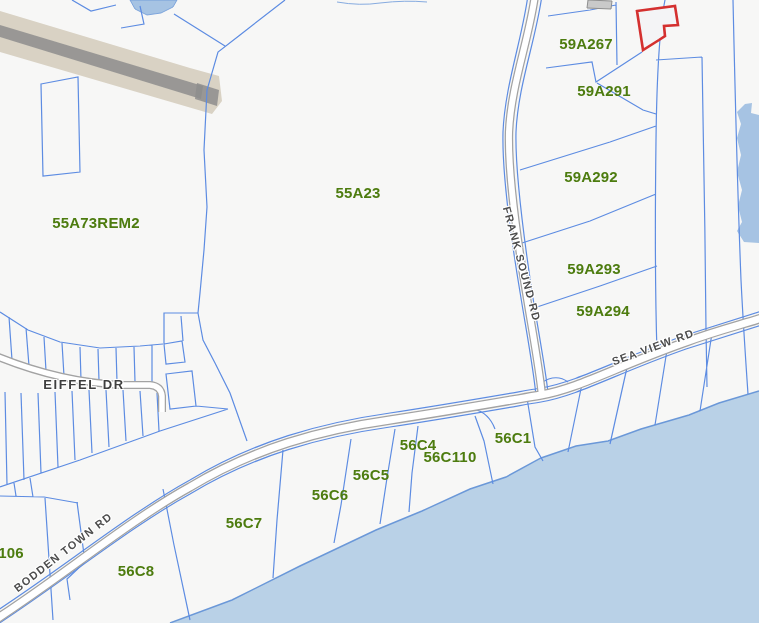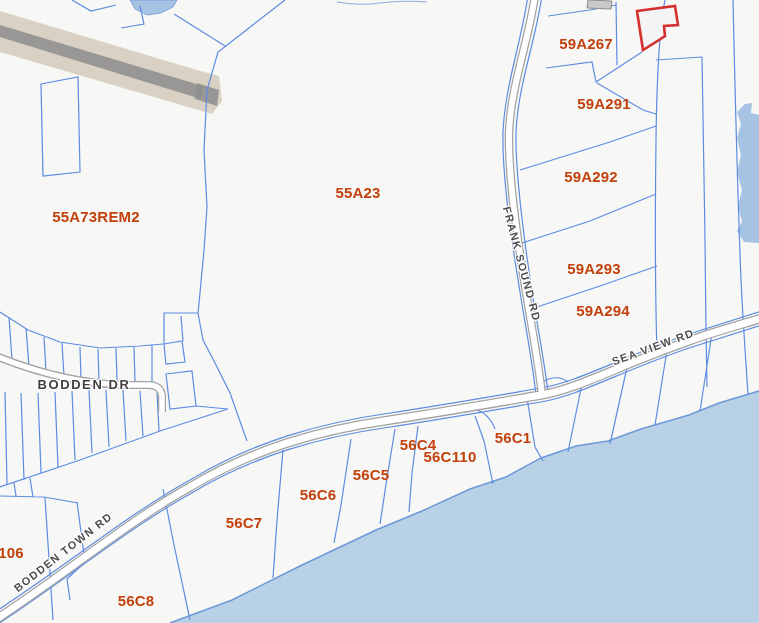--- a/index.html
+++ b/index.html
@@ -1,19 +1,19 @@
 <!DOCTYPE html>
 <html><head>
 <meta charset="utf-8">
 <style>
   html,body{margin:0;padding:0;background:#e8e8e8;font-family:"Liberation Sans",sans-serif;}
   #stage{position:relative;width:759px;height:623px;overflow:hidden;background:#f7f7f6;cursor:grab;}
   #stage svg{position:absolute;left:0;top:0;}
   .plabel{position:absolute;transform:translate(-50%,-50%);font-weight:bold;font-size:15px;
-          color:#c2410c;letter-spacing:.2px;white-space:nowrap;user-select:none;}
+          color:#4d7c0f;letter-spacing:.2px;white-space:nowrap;user-select:none;}
   .rlabel{position:absolute;transform-origin:center;font-weight:bold;font-size:11px;color:#4d4d4d;
           letter-spacing:1.3px;white-space:nowrap;user-select:none;
           text-shadow:0 0 2px #fff,0 0 2px #fff,1px 1px 0 #fff,-1px -1px 0 #fff,1px -1px 0 #fff,-1px 1px 0 #fff;}
   .rlabel.big{font-size:13px;letter-spacing:1.6px;color:#3f3f3f;}
 </style>
 </head>
 <body>
 
 <div id="stage">
   <svg width="759" height="623" viewBox="0 0 759 623">
@@ -84,33 +84,33 @@
       <path d="M -5,620 C 60,578 130,520 190,487 C 255,448 320,430 390,420 C 455,410 500,402 541,395 C 580,388 615,367 686,342 C 715,331 740,325 762,318" fill="none" stroke="#ffffff" stroke-width="7"></path>
       <path d="M 535,-5 C 529,40 511,85 509,132 C 508,172 516,232 526,292 C 533,335 540,372 542,396" fill="none" stroke="#ffffff" stroke-width="6"></path>
       <path d="M -4,356 C 40,374 80,383 122,385 L 150,385 Q 161,386 162,396 L 162,412" fill="none" stroke="#ffffff" stroke-width="5.5"></path>
     </g>
 
     <path d="M 588,0 L 612,1 L 611,9 L 587,8 Z" fill="#c9c9c9" stroke="#8e8e8e" stroke-width="1"></path>
 
     <path d="M 637,11 L 675,6 L 678,25 L 664,26 L 665,36 L 659,40 L 643,50 Z" fill="#f4f4f6" stroke="#d4302f" stroke-width="2.6" stroke-linejoin="miter"></path>
   </svg>
 
-  <div class="plabel" style="left:96px;top:216px">55A73REM2</div>
+  <div class="plabel" style="left:96px;top:222px">55A73REM2</div>
   <div class="plabel" style="left:358px;top:192px">55A23</div>
   <div class="plabel" style="left:586px;top:43px">59A267</div>
-  <div class="plabel" style="left:604px;top:103px">59A291</div>
+  <div class="plabel" style="left:604px;top:90px">59A291</div>
   <div class="plabel" style="left:591px;top:176px">59A292</div>
   <div class="plabel" style="left:594px;top:268px">59A293</div>
   <div class="plabel" style="left:603px;top:310px">59A294</div>
   <div class="plabel" style="left:450px;top:456px">56C110</div>
   <div class="plabel" style="left:513px;top:437px">56C1</div>
   <div class="plabel" style="left:418px;top:444px">56C4</div>
   <div class="plabel" style="left:371px;top:474px">56C5</div>
-  <div class="plabel" style="left:318px;top:494px">56C6</div>
+  <div class="plabel" style="left:330px;top:494px">56C6</div>
   <div class="plabel" style="left:244px;top:522px">56C7</div>
-  <div class="plabel" style="left:136px;top:600px">56C8</div>
+  <div class="plabel" style="left:136px;top:570px">56C8</div>
   <div class="plabel" style="left:11px;top:552px">106</div>
 
   <div class="rlabel" style="left:522px;top:264px;transform:translate(-50%,-50%) rotate(75deg)">FRANK SOUND RD</div>
   <div class="rlabel" style="left:653px;top:347px;transform:translate(-50%,-50%) rotate(-20deg)">SEA VIEW RD</div>
   <div class="rlabel" style="left:63px;top:552px;transform:translate(-50%,-50%) rotate(-38deg)">BODDEN TOWN RD</div>
-  <div class="rlabel big" style="left:84px;top:384px;transform:translate(-50%,-50%)">BODDEN DR</div>
+  <div class="rlabel big" style="left:84px;top:384px;transform:translate(-50%,-50%)">EIFFEL DR</div>
 </div>
 
 </body></html>

